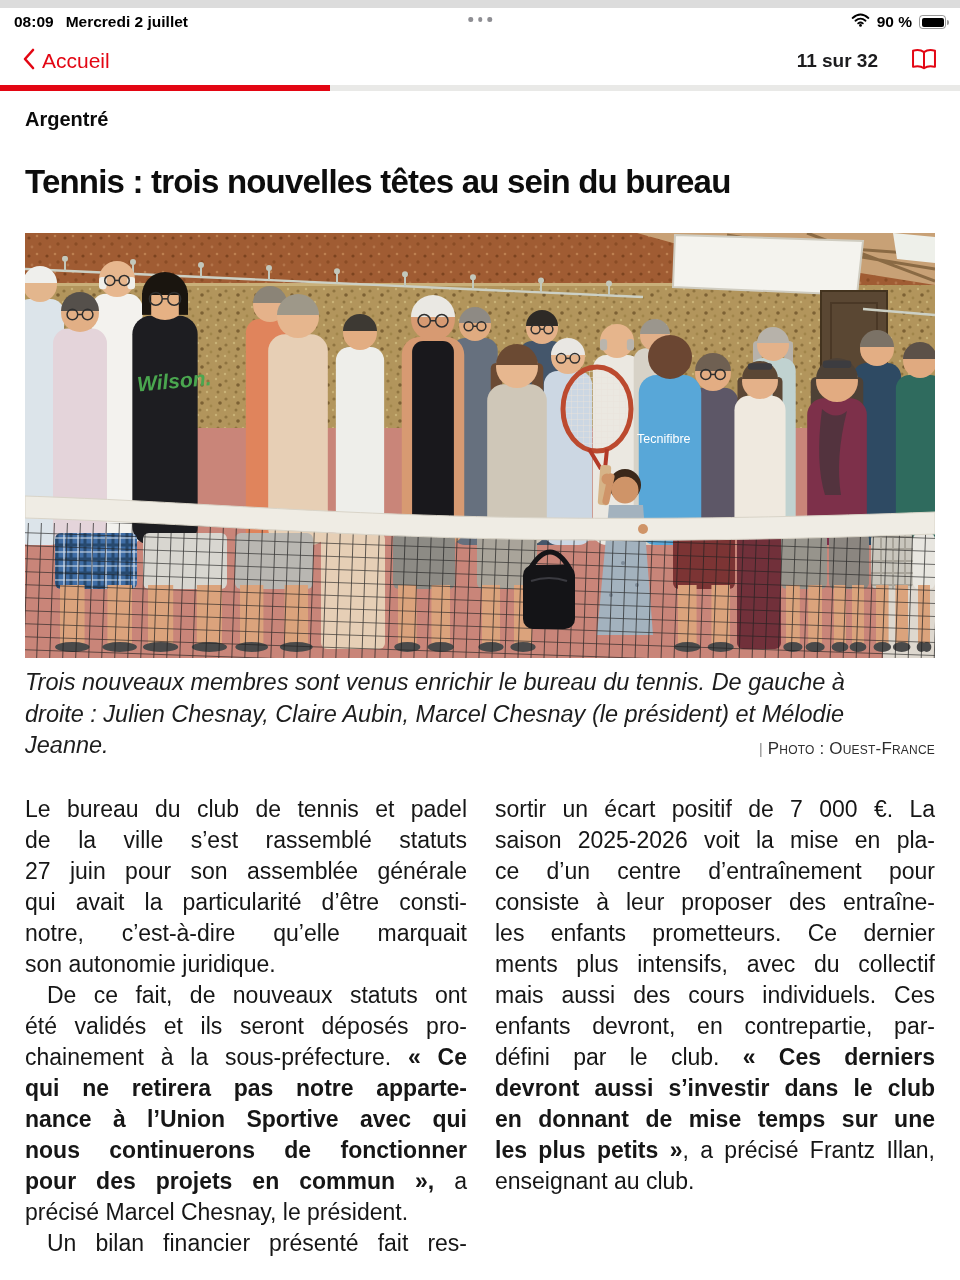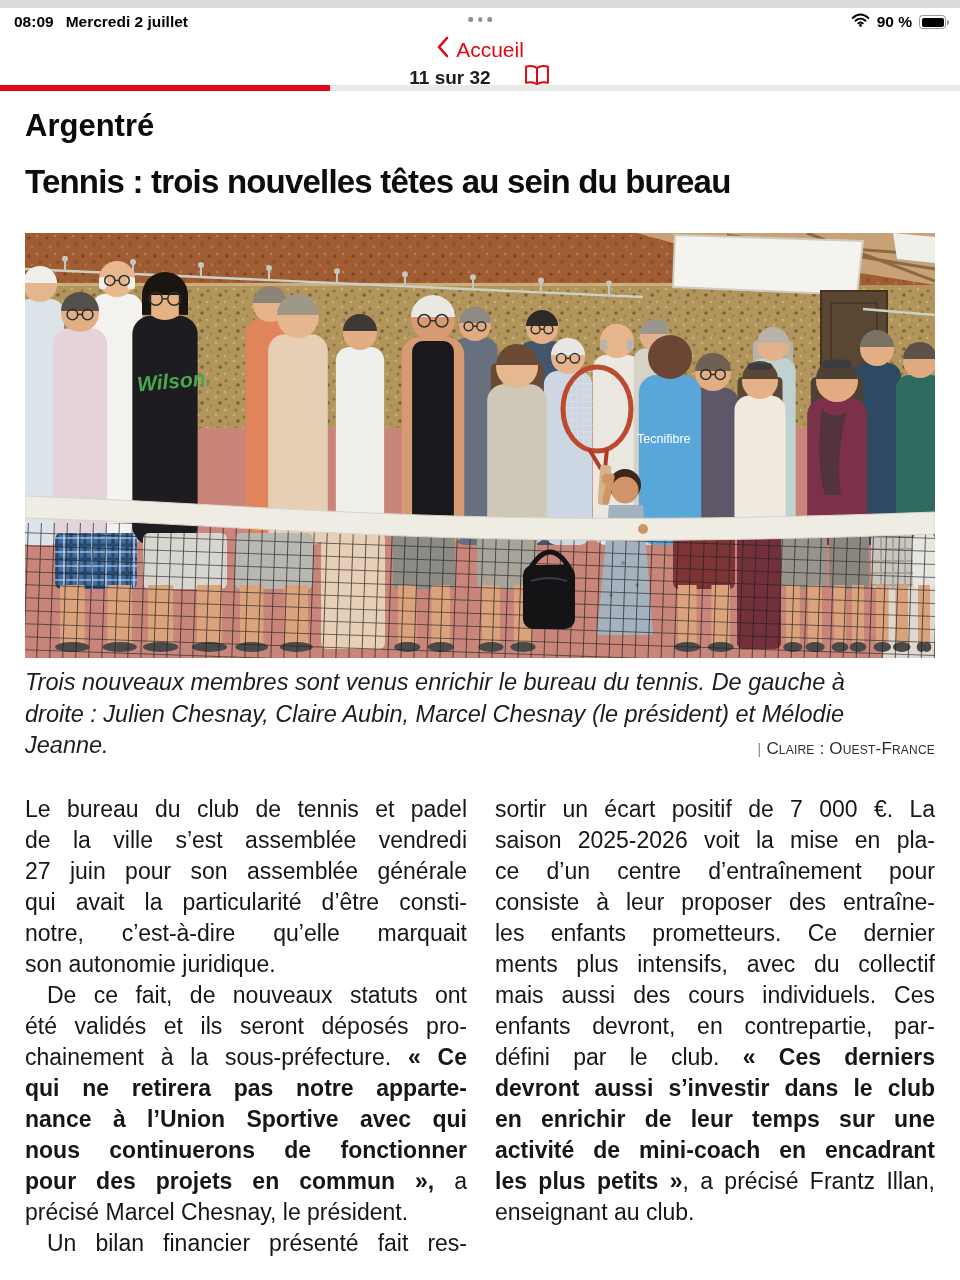--- a/index.html
+++ b/index.html
@@ -11,30 +11,30 @@
              font-size:15.5px;font-weight:700;color:#000;}
   .sb-left{display:flex;gap:12px;align-items:center;}
   .sb-dots{position:absolute;left:50%;top:9px;transform:translateX(-50%);display:flex;gap:5px;}
   .sb-dots i{width:4.5px;height:4.5px;border-radius:50%;background:#8e8e93;display:block;}
   .sb-right{display:flex;gap:7px;align-items:center;font-weight:600;}
   .batt{position:relative;width:25px;height:12px;border:1px solid rgba(0,0,0,.4);border-radius:3.5px;}
   .batt-fill{position:absolute;left:1.5px;top:1.5px;bottom:1.5px;width:88%;background:#000;border-radius:2px;}
   .batt-tip{position:absolute;right:-4px;top:3.5px;width:2px;height:5px;background:rgba(0,0,0,.4);border-radius:0 2px 2px 0;}
   
   .navbar{position:absolute;top:28px;left:0;right:0;height:50px;display:flex;
-          justify-content:space-between;align-items:center;padding:0 22px;box-sizing:border-box;flex-direction:column;}
+          justify-content:space-between;align-items:center;padding:0 22px;box-sizing:border-box;}
   .back{display:flex;align-items:center;gap:7px;color:#e30613;font-size:21px;cursor:pointer;}
   .nav-right{display:flex;align-items:center;gap:32px;}
   .pageind{font-size:19px;color:#1c1c1e;font-weight:bold;}
   
   .progress{position:absolute;top:77px;left:0;width:100%;height:6px;background:#e9e9e7;}
   .progress-fill{height:100%;background:#e30613;}
   
   .article{position:absolute;left:25px;width:910px;top:0;height:1280px;}
-  .section{position:absolute;top:100px;font-size:31px;font-weight:700;color:#0b0b0b;}
+  .section{position:absolute;top:100px;font-size:20px;font-weight:700;color:#0b0b0b;}
   .title{position:absolute;top:155px;font-size:33px;font-weight:700;color:#0d0d0d;letter-spacing:-.8px;}
   .photo{position:absolute;top:225px;width:910px;height:425px;background:#b6995e;}
   .photo svg{display:block;}
   .caption{position:absolute;top:659px;width:910px;font-style:italic;font-size:23.5px;
            line-height:31.5px;color:#1d1d1d;}
   .credit{position:absolute;right:0;top:66px;font-style:normal;font-variant:small-caps;
           font-size:17px;color:#2e2e2e;letter-spacing:.2px;}
   .credit .bar{color:#888;font-weight:400;margin-right:5px;font-size:14px;}
   .bodycols{position:absolute;top:786px;width:910px;}
   .body-col{position:absolute;top:0;}
@@ -395,27 +395,27 @@
         </g>
       </svg>
     </div>
 
     <div class="caption">
       <div id="caption-lines">
           <div>Trois nouveaux membres sont venus enrichir le bureau du tennis. De gauche à</div>
           <div>droite : Julien Chesnay, Claire Aubin, Marcel Chesnay (le président) et Mélodie</div>
           <div>Jeanne.</div>
         </div>
-      <div class="credit"><span class="bar">|</span><span>Claire : Ouest-France</span></div>
+      <div class="credit"><span class="bar">|</span><span>Photo : Ouest-France</span></div>
     </div>
 
     <div class="bodycols">
       <div class="body-col col0">
           <div class="bl jl"><span>Le bureau du club de tennis et padel</span></div>
-          <div class="bl jl"><span>de la ville s’est assemblée vendredi</span></div>
+          <div class="bl jl"><span>de la ville s’est rassemblé statuts</span></div>
           <div class="bl jl"><span>27 juin pour son assemblée générale</span></div>
           <div class="bl jl"><span>qui avait la particularité d’être consti-</span></div>
           <div class="bl jl"><span>notre, c’est-à-dire qu’elle marquait</span></div>
           <div class="bl"><span>son autonomie juridique.</span></div>
           <div class="bl jl ind"><span>De ce fait, de nouveaux statuts ont</span></div>
           <div class="bl jl"><span>été validés et ils seront déposés pro-</span></div>
           <div class="bl jl"><span>chainement à la sous-préfecture. </span><span class="b">« Ce</span></div>
           <div class="bl jl"><span class="b">qui ne retirera pas notre apparte-</span></div>
           <div class="bl jl"><span class="b">nance à l’Union Sportive avec qui</span></div>
           <div class="bl jl"><span class="b">nous continuerons de fonctionner</span></div>
@@ -427,20 +427,19 @@
           <div class="bl jl"><span>sortir un écart positif de 7 000 €. La</span></div>
           <div class="bl jl"><span>saison 2025-2026 voit la mise en pla-</span></div>
           <div class="bl jl"><span>ce d’un centre d’entraînement pour</span></div>
           <div class="bl jl"><span>consiste à leur proposer des entraîne-</span></div>
           <div class="bl jl"><span>les enfants prometteurs. Ce dernier</span></div>
           <div class="bl jl"><span>ments plus intensifs, avec du collectif</span></div>
           <div class="bl jl"><span>mais aussi des cours individuels. Ces</span></div>
           <div class="bl jl"><span>enfants devront, en contrepartie, par-</span></div>
           <div class="bl jl"><span>défini par le club. </span><span class="b">« Ces derniers</span></div>
           <div class="bl jl"><span class="b">devront aussi s’investir dans le club</span></div>
-          <div class="bl jl"><span class="b">en enrichir de leur temps sur une</span></div>
-          <div class="bl jl"><span class="b">activité de mini-coach en encadrant</span></div>
+          <div class="bl jl"><span class="b">en donnant de mise temps sur une</span></div>
           <div class="bl jl"><span class="b">les plus petits »</span><span>, a précisé Frantz Illan,</span></div>
           <div class="bl"><span>enseignant au club.</span></div>
         </div>
     </div>
   </div>
 </div>
 
 </body></html>

